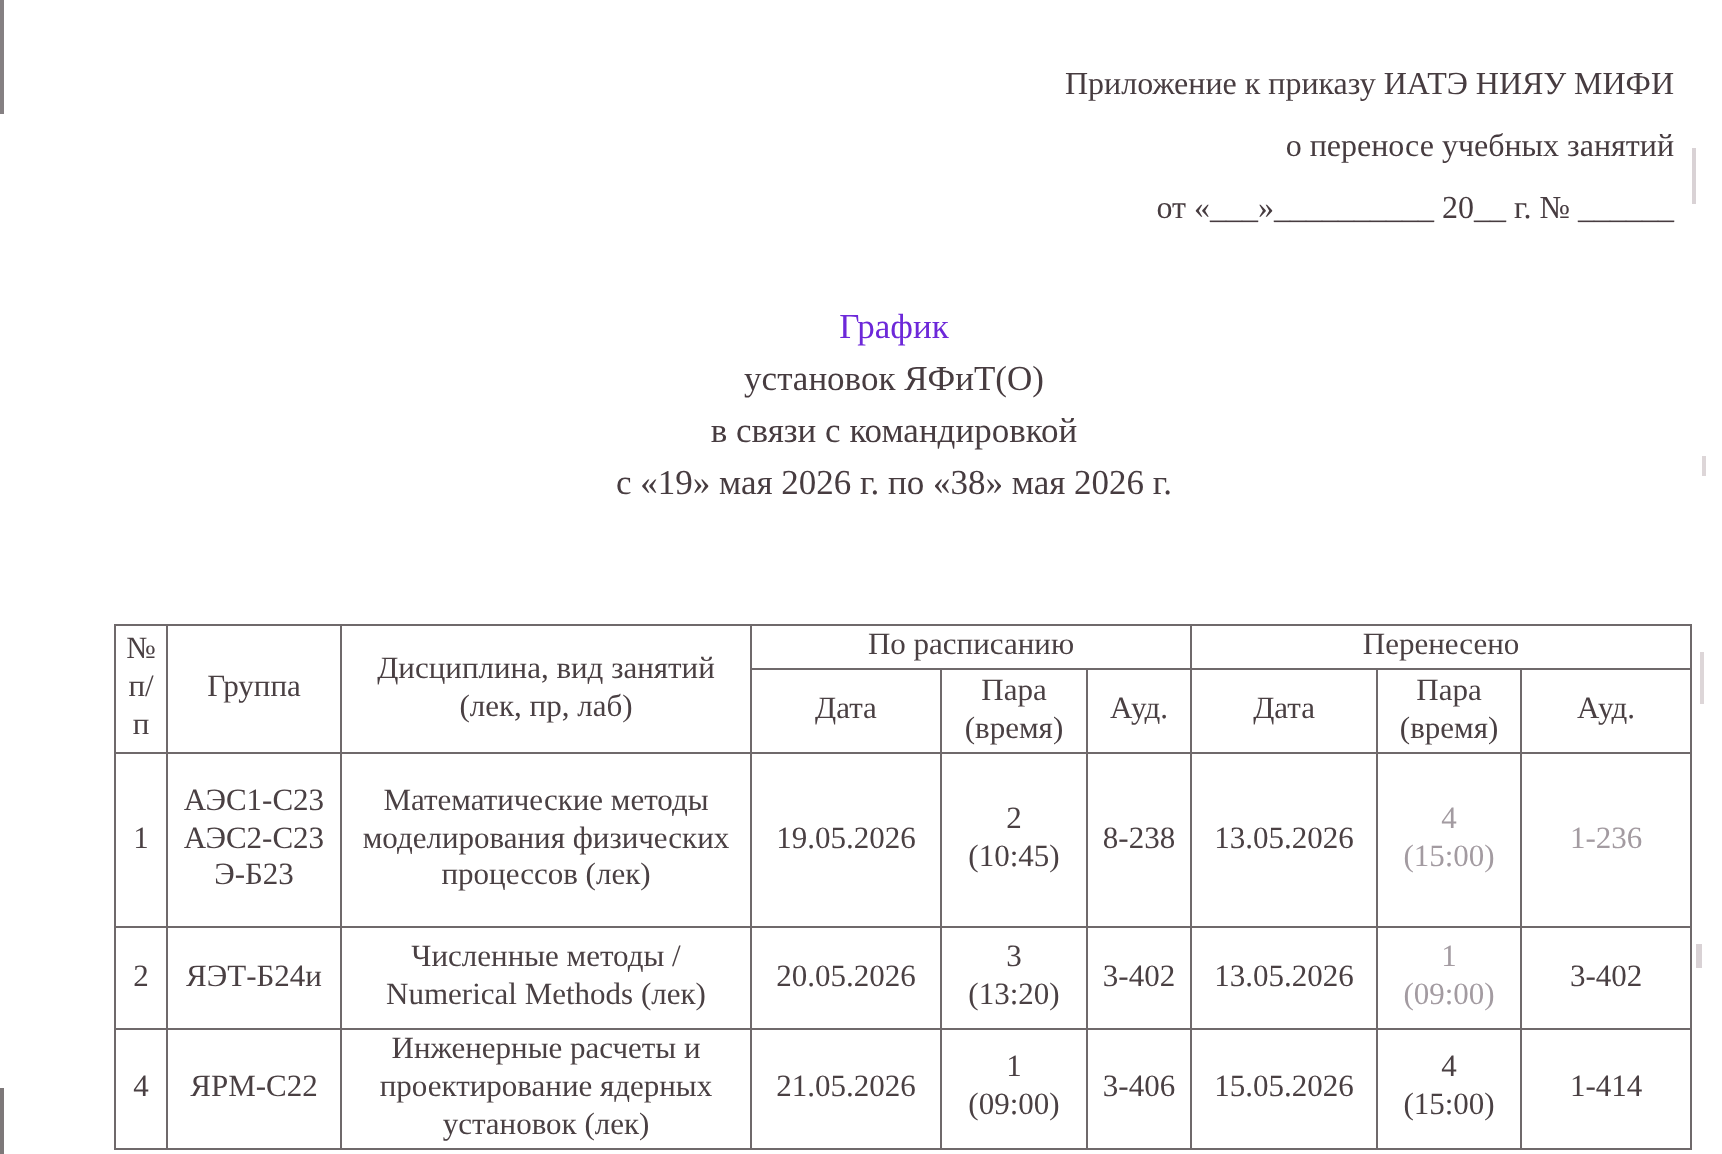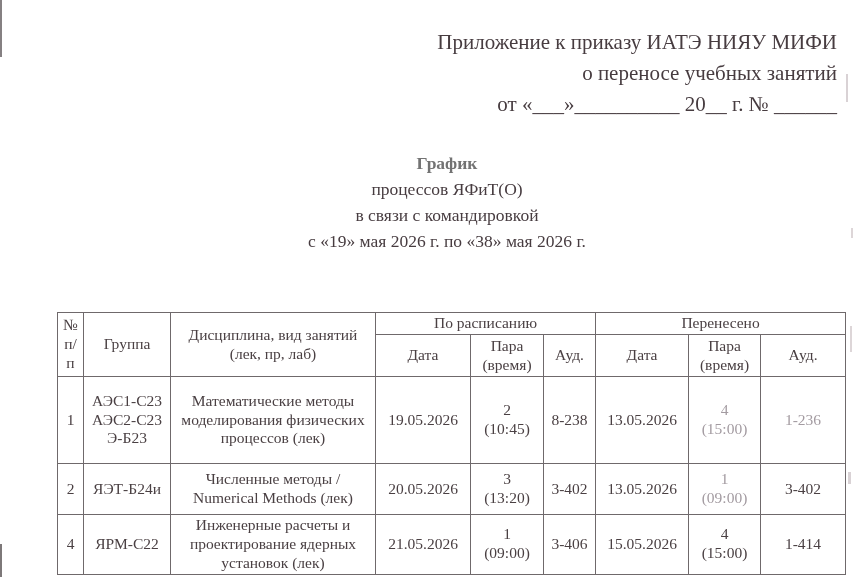--- a/index.html
+++ b/index.html
@@ -10,36 +10,36 @@
     color: #453b3e;
     position: relative;
     overflow: hidden;
   }
 
   
   .corner-header {
     position: absolute;
     top: 27px; right: 24px;
     text-align: right;
-    font-size: 21px;
+    font-size: 16px;
     line-height: 31px;
     color: #473c40;
     white-space: nowrap;
   }
 
   
   .title-block {
     position: absolute;
     top: 150px; left: 35px; width: 824px;
     text-align: center;
     font-size: 17.5px;
     line-height: 26px;
     color: #473c40;
   }
-  .title-block .bold { font-weight: bold; color: #737373; }
+  .title-block .bold { font-weight: normal; color: #6d28d9; }
   .u { text-underline-offset: 3px; }
 
   
   table.schedule {
     position: absolute;
     top: 312px; left: 57px;
     width: 788px;
     border-collapse: collapse;
     table-layout: fixed;
     font-size: 15.5px;
@@ -84,21 +84,21 @@
 <div class="artifact a-r4"></div>
 
 <div class="corner-header">
   <div>Приложение к приказу ИАТЭ НИЯУ МИФИ</div>
   <div>о переносе учебных занятий</div>
   <div>от «___»__________ 20__ г. № ______</div>
 </div>
 
 <div class="title-block">
   <div class="bold">График</div>
-  <div>процессов ЯФиТ(О)</div>
+  <div>установок ЯФиТ(О)</div>
   <div>в связи с командировкой</div>
   <div><span>с «</span><span class="u">19</span><span>» </span><span class="u">мая</span><span> 20</span><span class="u">26</span><span> г. по «</span><span class="u">38</span><span>» </span><span class="u">мая</span><span> 20</span><span class="u">26</span><span> г.</span></div>
 </div>
 
 <table class="schedule">
   <colgroup>
     <col style="width:26px">
       <col style="width:87px">
       <col style="width:205px">
     <col style="width:95px">

